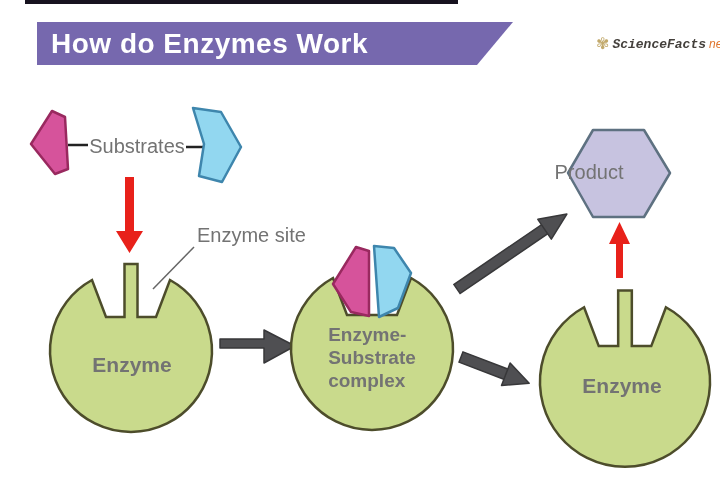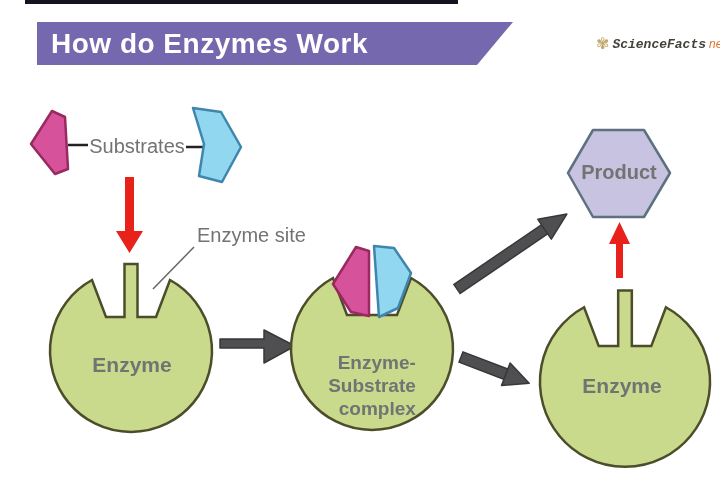--- a/index.html
+++ b/index.html
@@ -27,23 +27,23 @@
     font-size:13px;color:#44403c;}
   .logo .tld{font-family:Liberation Sans, sans-serif;font-style:italic;font-size:12px;color:#e0762e;}
   
   svg.diagram{position:absolute;left:0;top:0;}
   
   .lbl{position:absolute;color:#737373;white-space:nowrap;}
   .centered{transform:translate(-50%,-50%);}
   .lbl-substrates{left:137px;top:146px;font-size:20px;}
   .lbl-active-site{left:197px;top:224px;font-size:20px;transform:none;}
   .lbl-enzyme1{left:132px;top:365px;font-size:21px;font-weight:bold;}
-  .lbl-complex{left:372px;top:357px;font-size:19px;font-weight:bold;text-align:right;
-    white-space:pre-line;line-height:23px;margin-top:28px;}
-  .lbl-product{left:619px;top:172px;font-size:20px;font-weight:bold;}
+  .lbl-complex{left:372px;top:357px;font-size:19px;font-weight:bold;text-align:left;
+    white-space:pre-line;line-height:23px;}
+  .lbl-product{left:589px;top:172px;font-size:20px;font-weight:normal;}
   .lbl-enzyme3{left:622px;top:386px;font-size:21px;font-weight:bold;}
 </style>
 </head>
 <body>
 
 <div id="canvas">
 
   <div class="top-strip"></div>
 
   <div class="banner">

